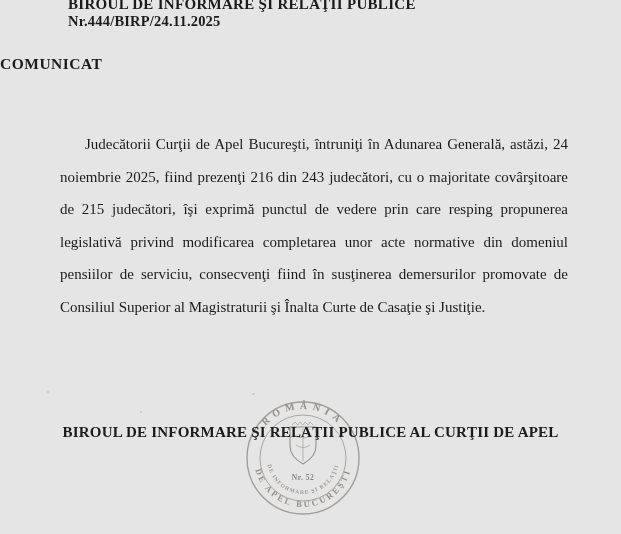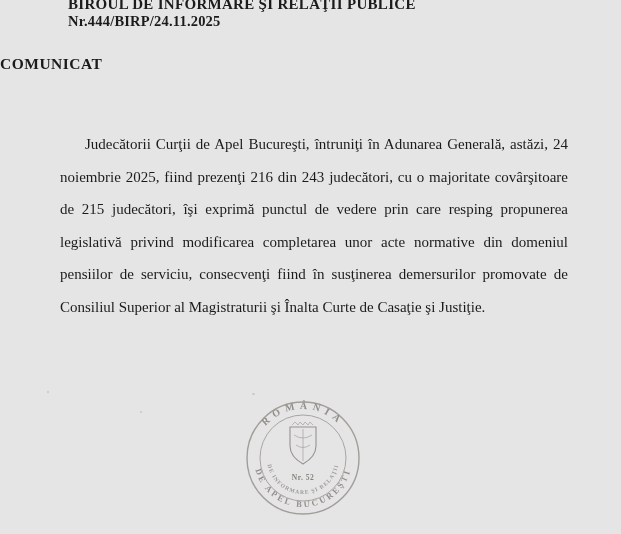--- a/index.html
+++ b/index.html
@@ -134,19 +134,20 @@
       <path class="shield-line" d="M 46 28 h 26 v 19 c 0 9 -6 14 -13 18 c -7 -4 -13 -9 -13 -18 z"></path>
       <path class="shield-detail" d="M 59 30 v 32"></path>
       <path class="shield-detail" d="M 50 36 q 9 6 18 0"></path>
       <path class="shield-detail" d="M 52 46 q 7 5 14 0"></path>
       <path class="shield-detail" d="M 48 26 l 3 -3 l 3 3 l 2 -3 l 3 3 l 2 -3 l 3 3 l 2 -3 l 3 3"></path>
     </g>
     <text class="stamp-number" x="59" y="81" text-anchor="middle">Nr. 52</text>
   </svg>
 
   <div class="footer">
+    <span>BIROUL DE INFORMARE ŞI RELAŢII PUBLICE AL CURŢII DE APEL</span>
   </div>
 
   <div class="speck" style="left:252px; top:393px; width:3px; height:2px;"></div>
   <div class="speck" style="left:140px; top:411px; width:2px; height:2px;"></div>
   <div class="speck" style="left:47px; top:391px; width:2px; height:2px;"></div>
 
 </div>
 
 </body></html>

